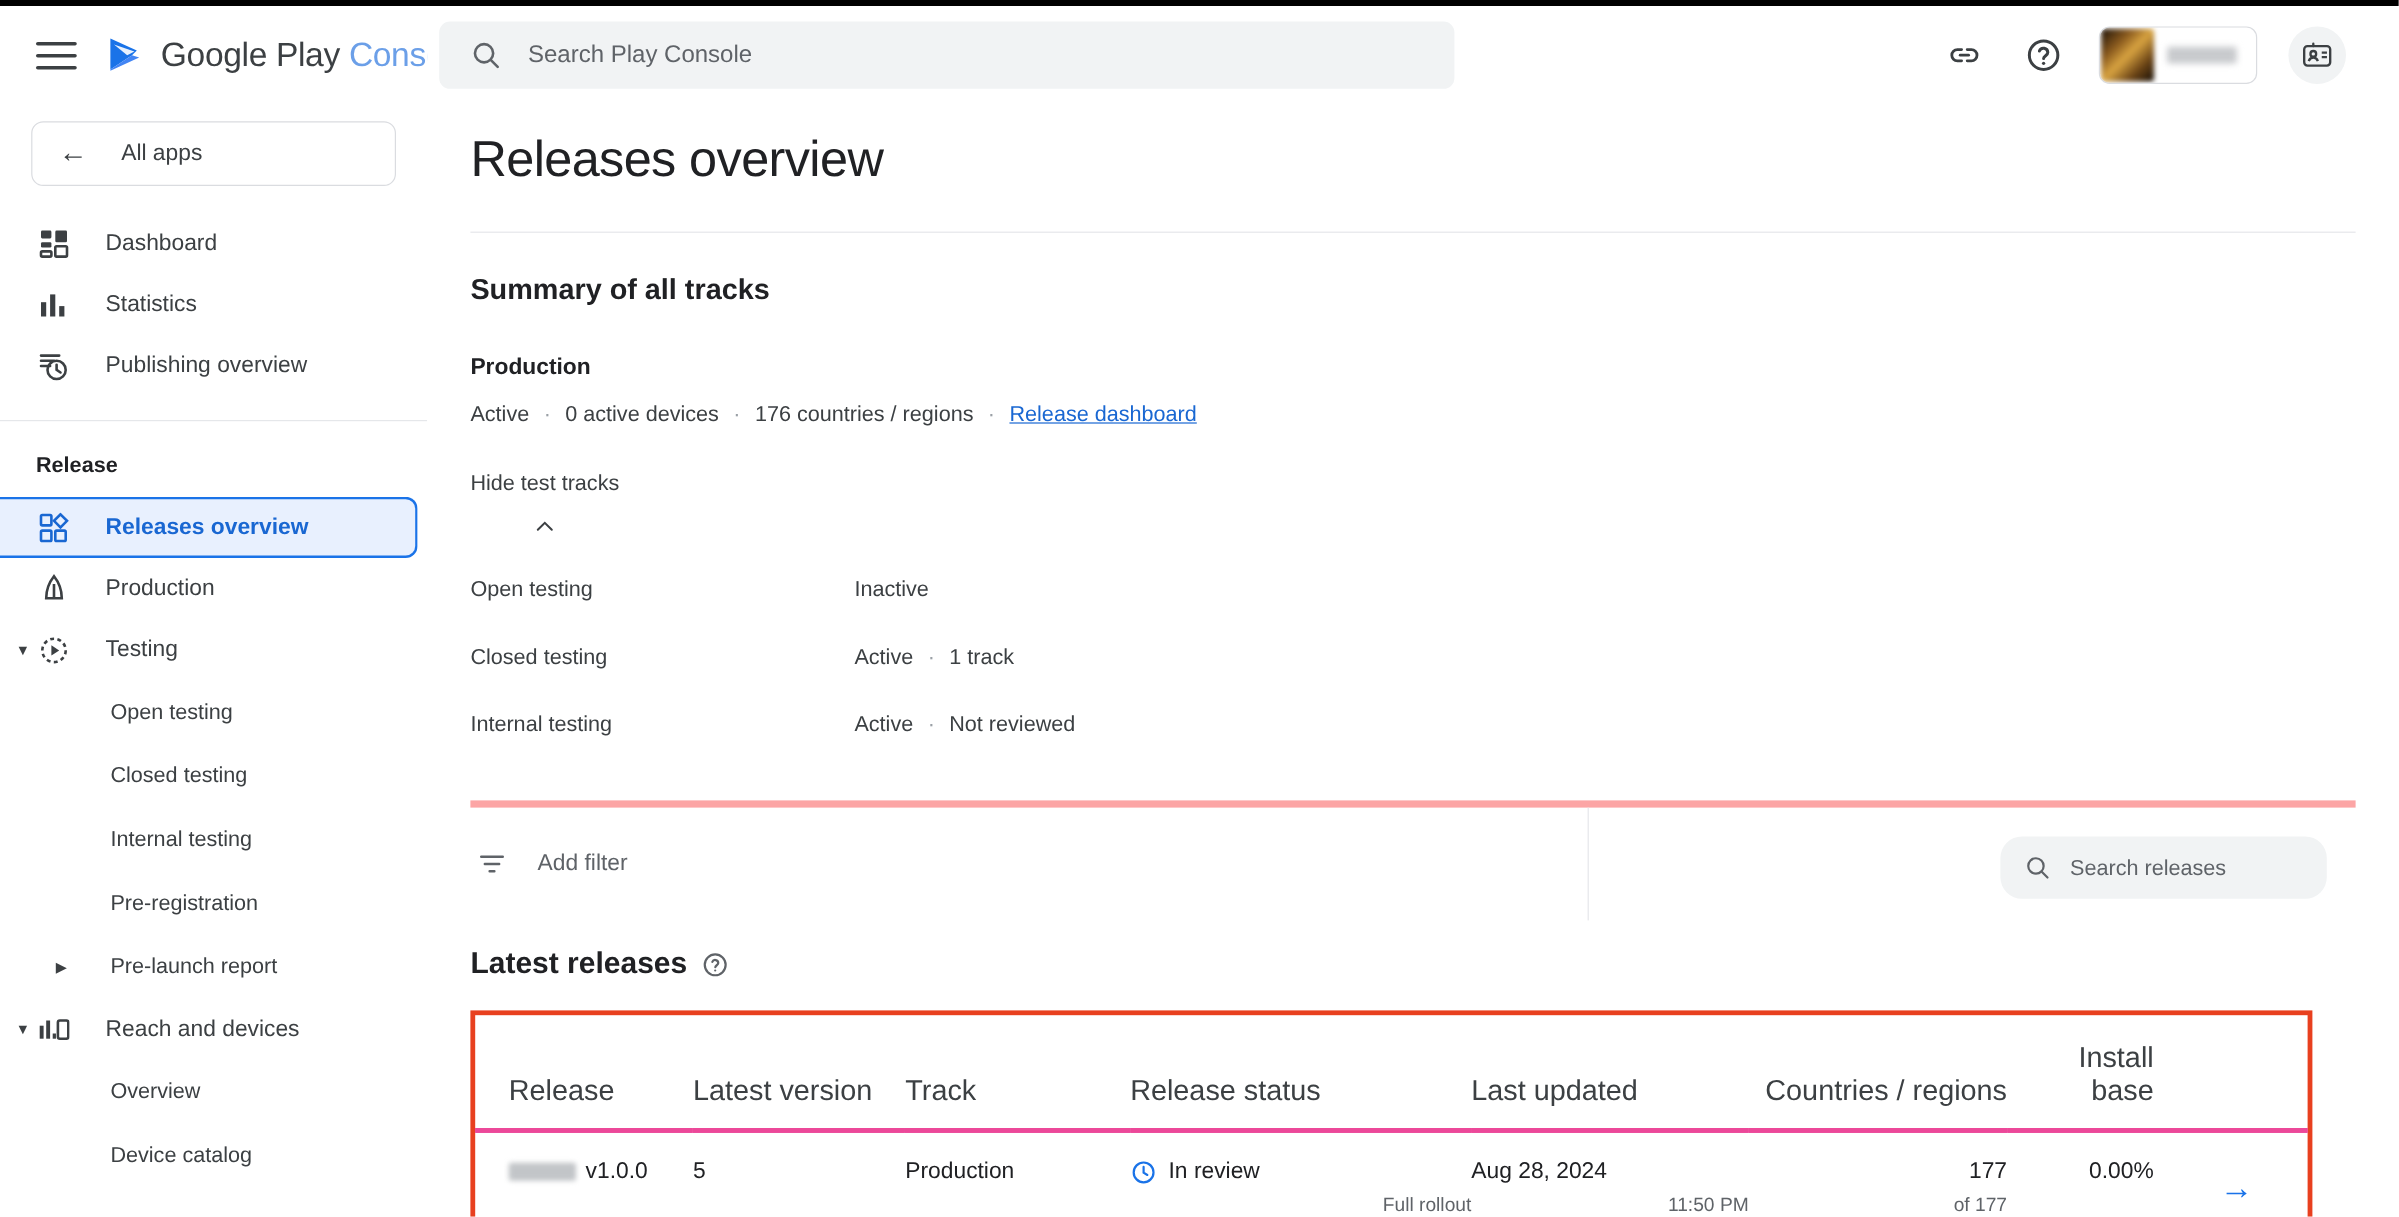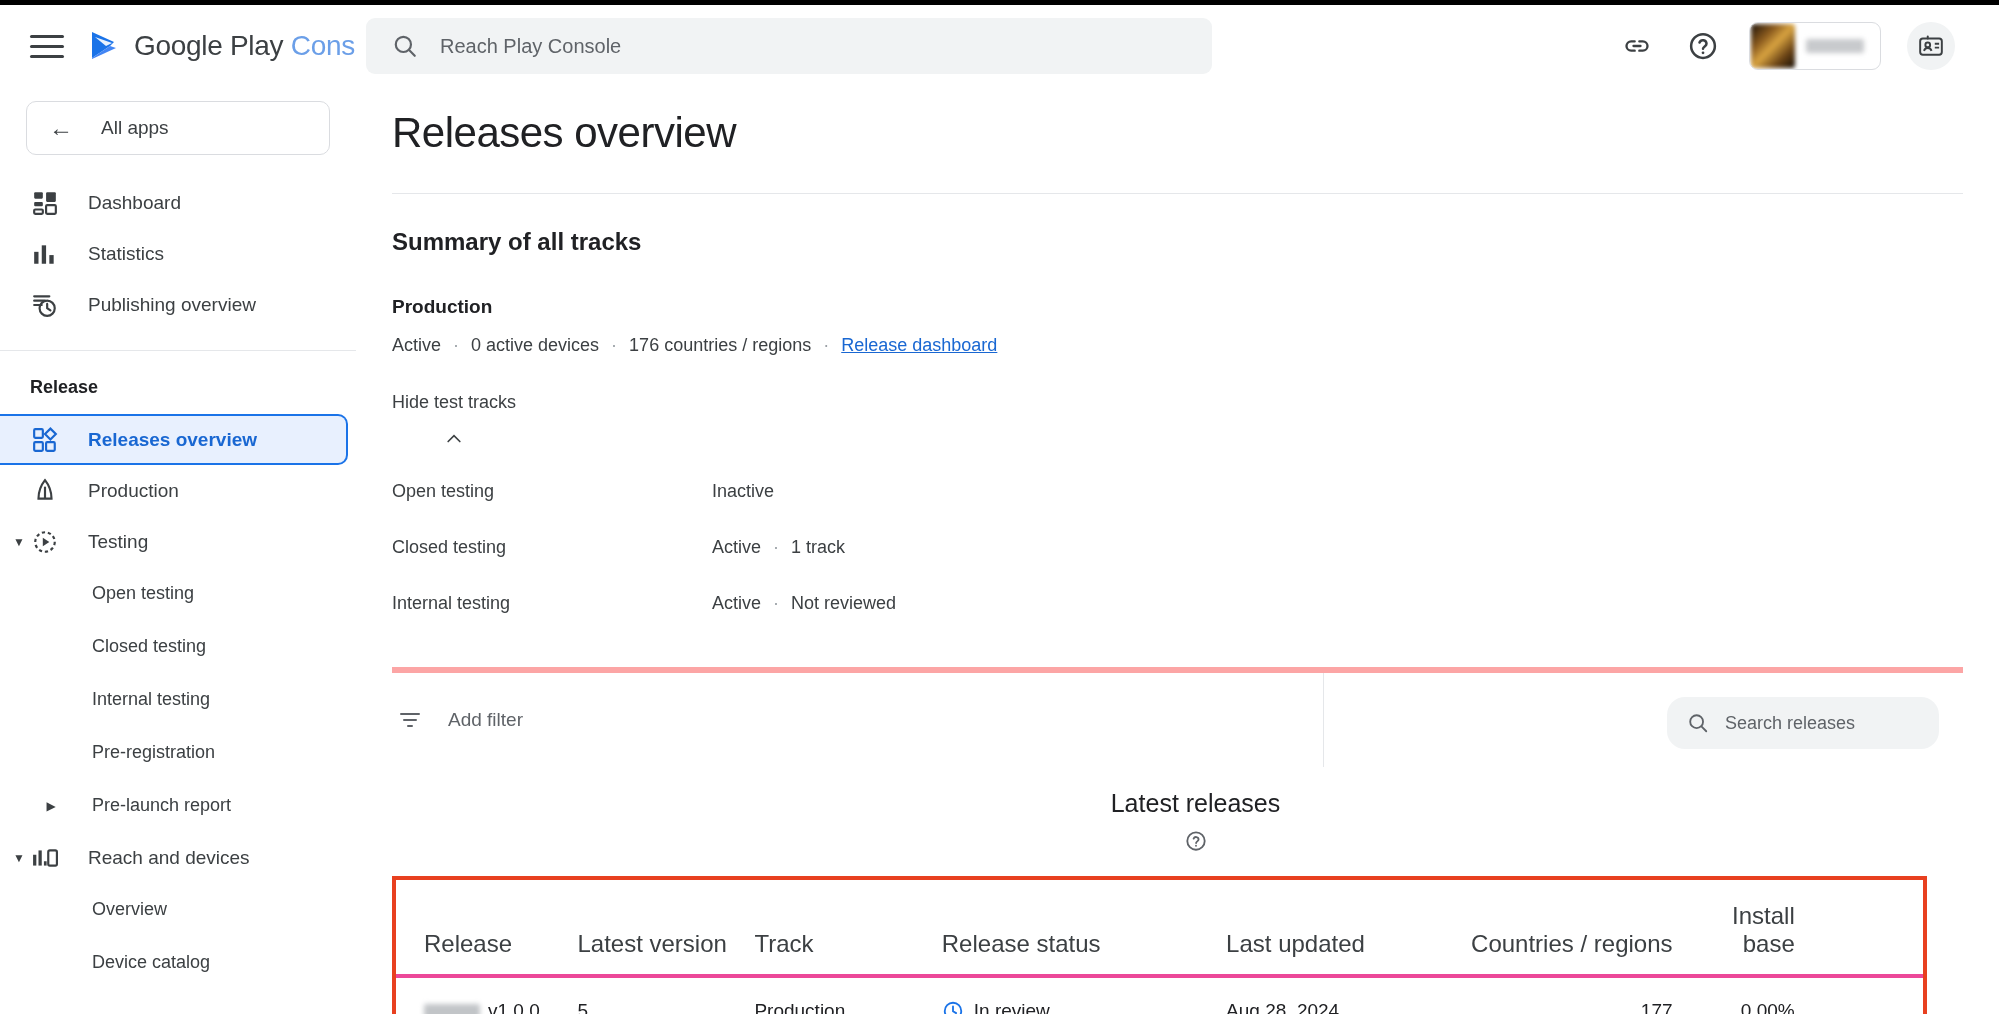--- a/index.html
+++ b/index.html
@@ -128,21 +128,21 @@
   }
   .add-filter { display:flex; align-items:center; gap:26px; font-size:19px; color:#5f6368; cursor:pointer; padding-left:6px;}
   .filter-div { position:absolute; left:931px; top:0; bottom:0; width:1px; background:#e5e7ea;}
   .search-releases {
     position:absolute; right:24px; top:24px;
     width:272px; height:52px; background:#f1f3f4; border-radius:18px;
     display:flex; align-items:center; gap:16px; padding-left:20px; cursor:text;
   }
   .search-releases .ph { font-size:18px; color:#5f6368;}
 
-  .latest { display:flex; align-items:center; gap:12px; font-size:25px; font-weight:400; color:#202124; padding-top:22px;flex-direction:column;}
+  .latest { display:flex; align-items:center; gap:12px; font-size:25px; font-weight:700; color:#202124; padding-top:22px;}
 
   
   .table-wrap {
     margin-top:24px; margin-right:72px;
     border:4px solid #e8401f; position:relative; background:#fff;
   }
   table { width:100%; border-collapse:collapse; }
   thead th {
     font-size:24px; font-weight:400; color:#3c4043; text-align:left;
     padding:22px 0 16px 0; vertical-align:bottom; border-bottom:4px solid #ec4899;
@@ -311,21 +311,21 @@
     <div class="sidebar-fade"></div>
   </aside>
 
   <main class="main">
     <div class="topbar">
       <div class="search-box">
         <svg width="26" height="26" viewBox="0 0 24 24" fill="none" stroke="#5f6368" stroke-width="2">
           <circle cx="10.5" cy="10.5" r="7"></circle>
             <path d="M16 16 L21 21" stroke-linecap="round"></path>
         </svg>
-        <span class="ph">Reach Play Console</span>
+        <span class="ph">Search Play Console</span>
       </div>
 
       <div class="topbar-right">
         <div class="icon-btn">
           <svg width="28" height="28" viewBox="0 0 24 24" fill="none" stroke="#3c4043" stroke-width="2" stroke-linecap="round">
             <path d="M9 12h6"></path>
             <path d="M10 8H7a4 4 0 0 0 0 8h3"></path>
             <path d="M14 8h3a4 4 0 0 1 0 8h-3"></path>
           </svg>
         </div>

